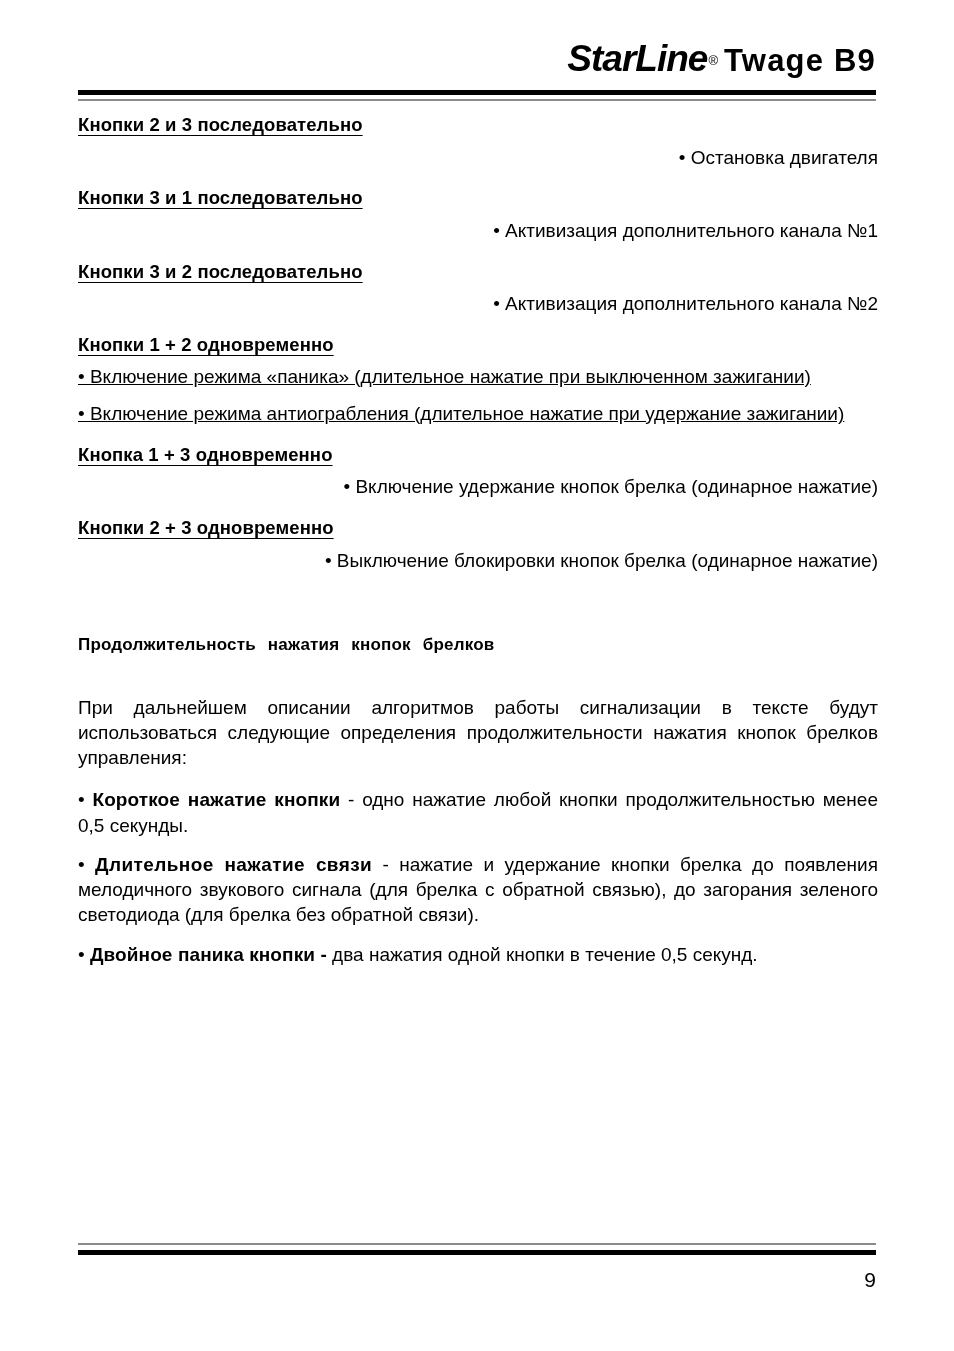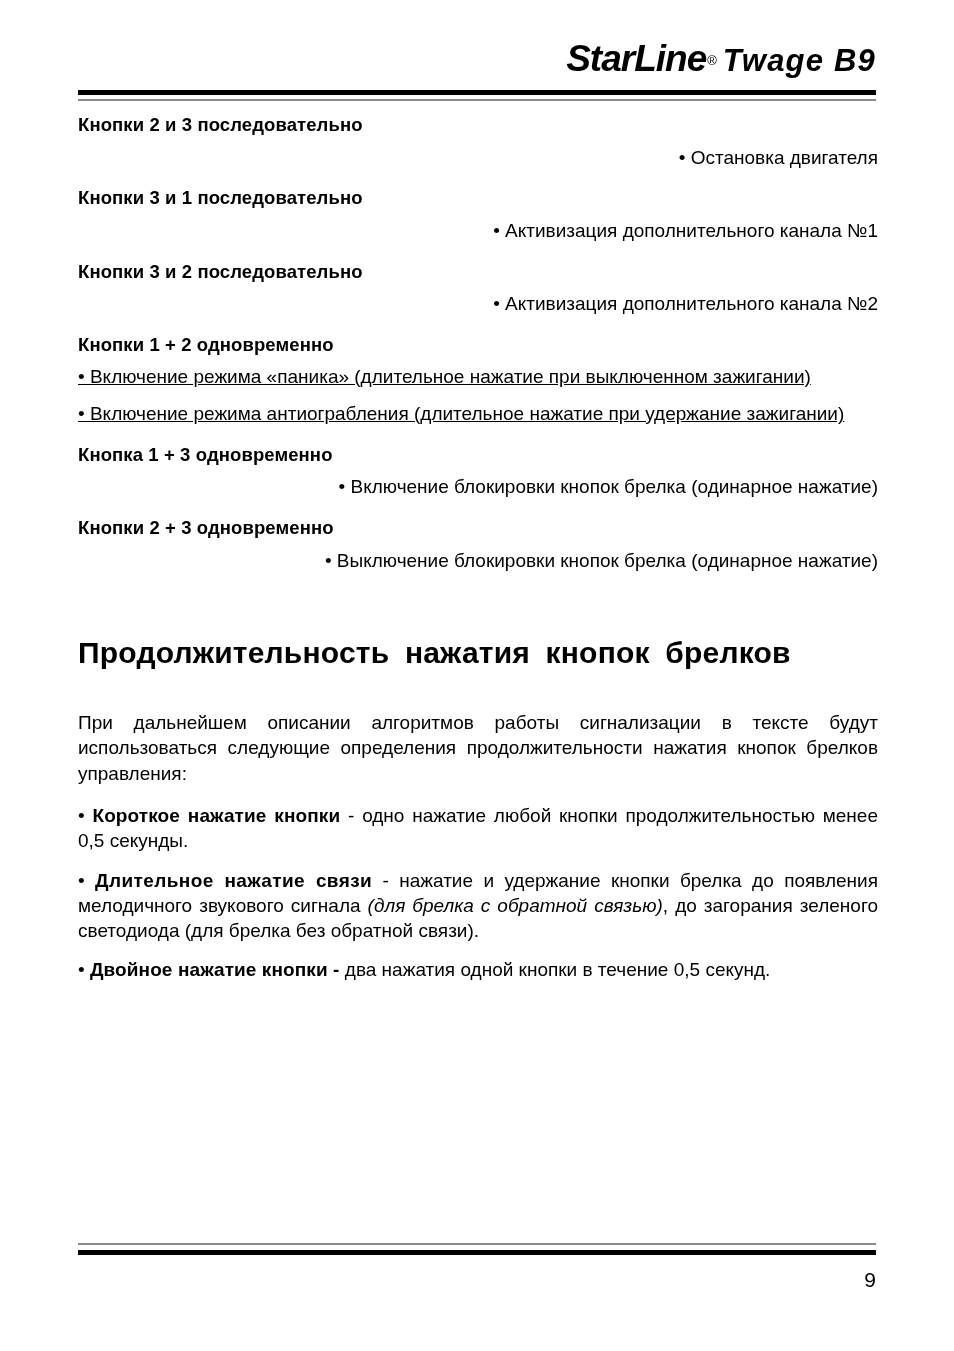--- a/index.html
+++ b/index.html
@@ -43,21 +43,20 @@
   .brand-reg {
     font-size: 13px;
     vertical-align: super;
     font-weight: normal;
     font-style: normal;
     margin-left: 1px;
     margin-right: 6px;
   }
   .brand-model {
     font-weight: bold;
-    font-style: italic;
     font-size: 31px;
     letter-spacing: 1.2px;
   }
   .rule-thick {
     position: absolute;
     left: 78px;
     width: 798px;
     height: 5px;
     background: #000000;
   }
@@ -74,20 +73,21 @@
   
   .content {
     position: absolute;
     left: 78px;
     top: 114px;
     width: 800px;
   }
   .sub-head {
     font-size: 18.5px;
     font-weight: bold;
+    text-decoration: underline;
     text-underline-offset: 4px;
     letter-spacing: 0.1px;
     margin: 0;
     padding: 0;
     line-height: 1.22;
   }
   .bullet-line {
     font-size: 19px;
     line-height: 1.30;
     margin: 0;
@@ -103,21 +103,21 @@
   .block { margin-bottom: 0; }
   .sp-9  { height: 9px; }
   .sp-12 { height: 12px; }
   .sp-14 { height: 14px; }
   .sp-17 { height: 17px; }
   .sp-22 { height: 22px; }
   .sp-62 { height: 62px; }
 
   
   .section-head {
-    font-size: 30px;
+    font-size: 17px;
     font-weight: bold;
     word-spacing: 7px;
     letter-spacing: 0.2px;
     margin: 0;
     line-height: 1.2;
   }
   .para {
     font-size: 19px;
     line-height: 1.33;
     margin: 0;
@@ -125,21 +125,21 @@
     text-justify: inter-word;
   }
   .lead {
     font-weight: bold;
     letter-spacing: 0.4px;
   }
   .lead-tight {
     font-weight: bold;
     letter-spacing: 0.1px;
   }
-  .ital { font-style: italic; }
+  .ital { }
 
   
   .footer-rule-thin  { top: 1243px; }
   .footer-rule-thick { top: 1250px; }
   .page-num {
     position: absolute;
     right: 78px;
     top: 1269px;
     font-size: 21px;
     line-height: 1;
@@ -186,21 +186,21 @@
       <div class="sp-9"></div>
       <div class="bullet-line justify">• Включение режима «паника» (длительное нажатие при выключенном зажигании)</div>
       <div class="sp-12"></div>
       <div class="bullet-line justify">• Включение режима антиограбления (длительное нажатие при удержание зажигании)</div>
     </div>
     <div class="sp-17"></div>
 
     <div class="block">
       <div class="sub-head">Кнопка 1 + 3 одновременно</div>
       <div class="sp-9"></div>
-      <div class="bullet-line">• Включение блокировки кнопок брелка (одинарное нажатие)</div>
+      <div class="bullet-line">• Включение удержание кнопок брелка (одинарное нажатие)</div>
     </div>
     <div class="sp-17"></div>
 
     <div class="block">
       <div class="sub-head">Кнопки 2 + 3 одновременно</div>
       <div class="sp-9"></div>
       <div class="bullet-line">• Выключение блокировки кнопок брелка (одинарное нажатие)</div>
     </div>
 
     <div class="sp-62"></div>
@@ -212,21 +212,21 @@
 
     <div class="para">При дальнейшем описании алгоритмов работы сигнализации в тексте будут использоваться следующие определения продолжительности нажатия кнопок брелков управления:</div>
     <div class="sp-17"></div>
 
     <div class="para"><span>•</span> <span class="lead-tight">Короткое нажатие кнопки</span><span> - одно нажатие любой кнопки продолжительностью менее 0,5 секунды.</span></div>
     <div class="sp-14"></div>
 
     <div class="para"><span>•</span> <span class="lead">Длительное нажатие связи</span><span> - нажатие и удержание кнопки брелка до появления мелодичного звукового сигнала </span><span class="ital">(для брелка с обратной связью)</span><span>, до загорания зеленого светодиода (для брелка без обратной связи).</span></div>
     <div class="sp-14"></div>
 
-    <div class="para"><span>•</span> <span class="lead-tight">Двойное нажатие кнопки -</span><span> два нажатия одной кнопки в течение 0,5 секунд.</span></div>
+    <div class="para"><span>•</span> <span class="lead-tight">Двойное паника кнопки -</span><span> два нажатия одной кнопки в течение 0,5 секунд.</span></div>
     <div class="sp-14"></div>
 
 
   </div>
 
   <div class="rule-thin footer-rule-thin"></div>
   <div class="rule-thick footer-rule-thick"></div>
   <div class="page-num">9</div>
 
 </div>

